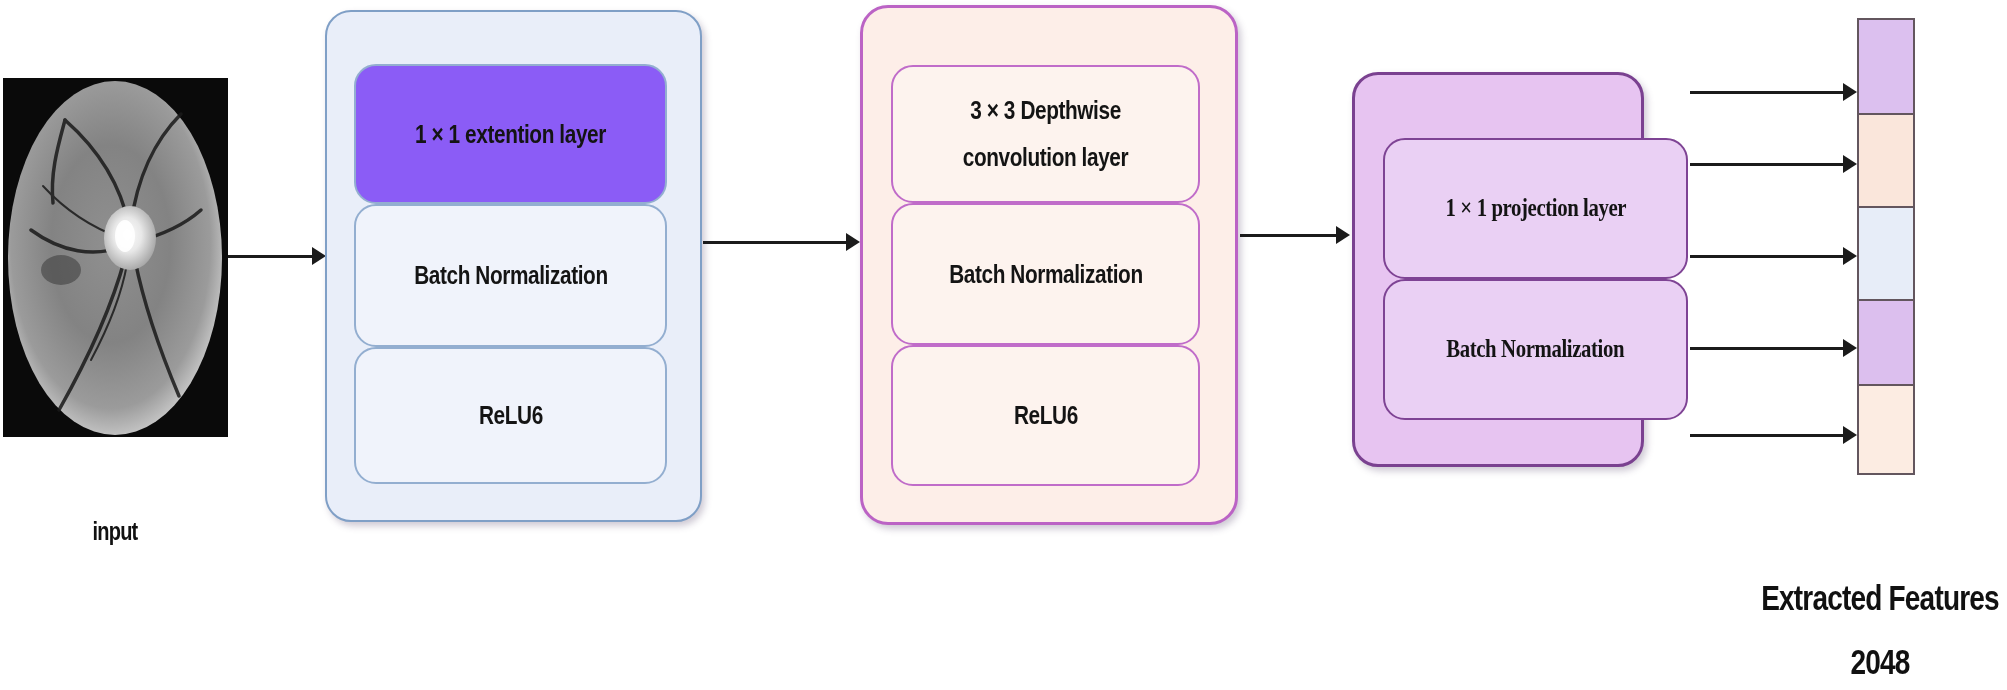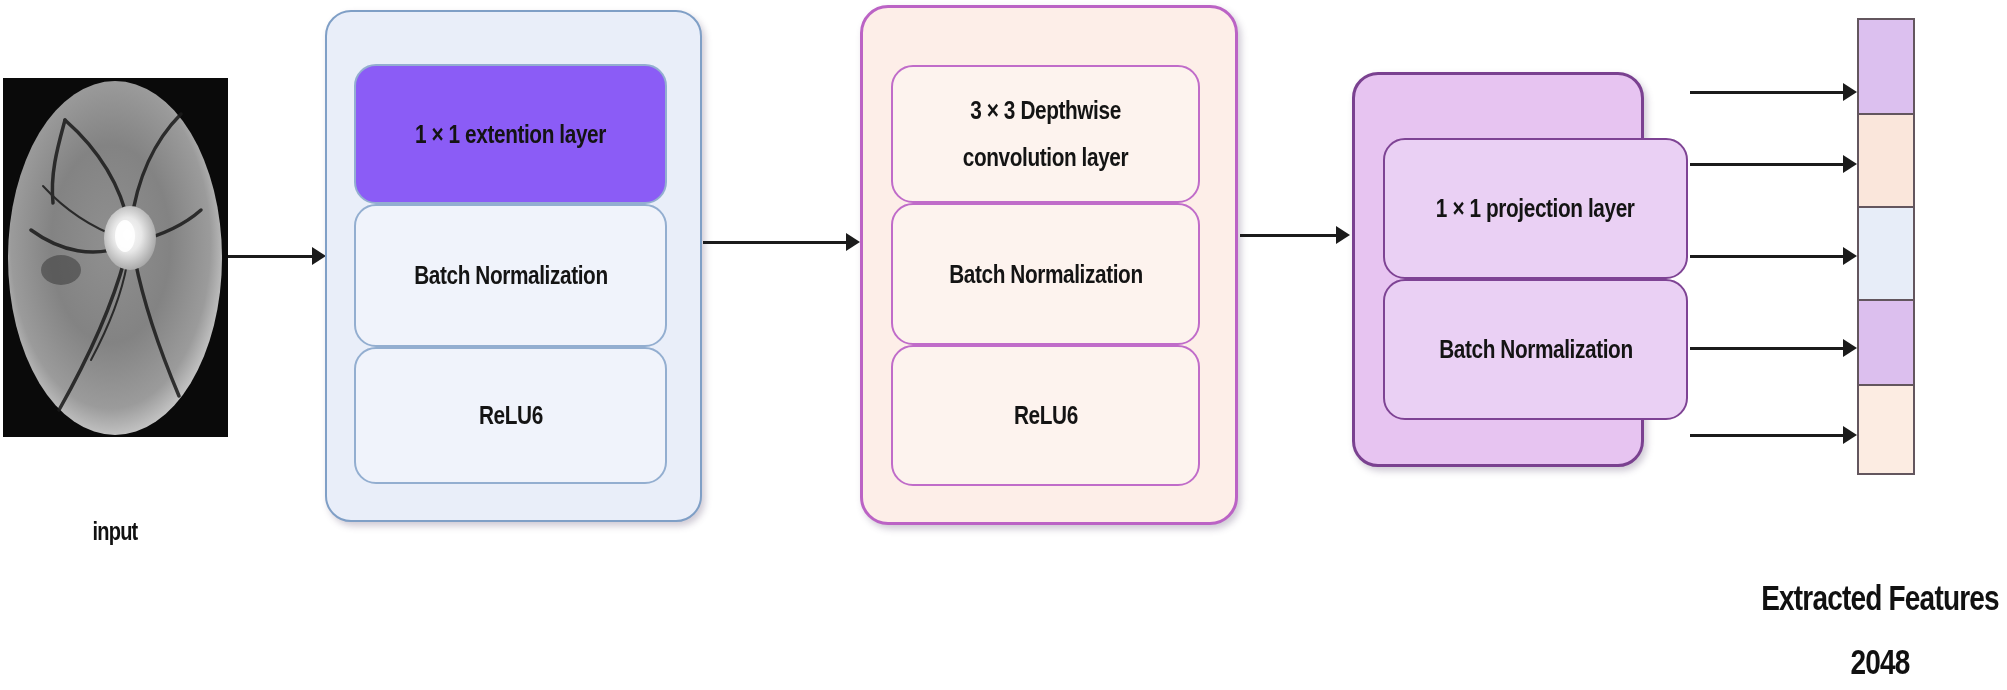--- a/index.html
+++ b/index.html
@@ -29,21 +29,21 @@
   .arrow-f1{left:1690px;top:83px;width:167px;}
   .arrow-f2{left:1690px;top:155px;width:167px;}
   .arrow-f3{left:1690px;top:247px;width:167px;}
   .arrow-f4{left:1690px;top:339px;width:167px;}
   .arrow-f5{left:1690px;top:426px;width:167px;}
   
   .block{position:absolute;box-sizing:border-box;border-style:solid;
     box-shadow:3px 4px 7px rgba(80,60,100,0.28);}
   .block-expansion{left:325px;top:10px;width:377px;height:512px;border-width:2px;border-radius:26px;}
   .block-depthwise{left:860px;top:5px;width:378px;height:520px;border-width:3px;border-radius:28px;}
-  .block-projection{left:1352px;top:72px;width:292px;height:395px;border-width:3px;border-radius:26px;}
+  .block-projection{left:1352px;top:72px;width:292px;height:395px;border-width:3px;border-radius:26px;font-family:Liberation Serif, serif;}
   .layer-box{position:absolute;box-sizing:border-box;border:2px solid;border-radius:22px;
     display:flex;align-items:center;justify-content:center;text-align:center;
     font-weight:bold;font-size:26px;letter-spacing:-0.5px;color:#141414;line-height:1.8;}
   
   .exp-a{left:27px;top:52px;width:313px;height:140px;}
   .exp-b{left:27px;top:192px;width:313px;height:143px;}
   .exp-c{left:27px;top:335px;width:313px;height:137px;}
   
   .dw-a{left:28px;top:57px;width:309px;height:138px;}
   .dw-b{left:28px;top:195px;width:309px;height:142px;}

